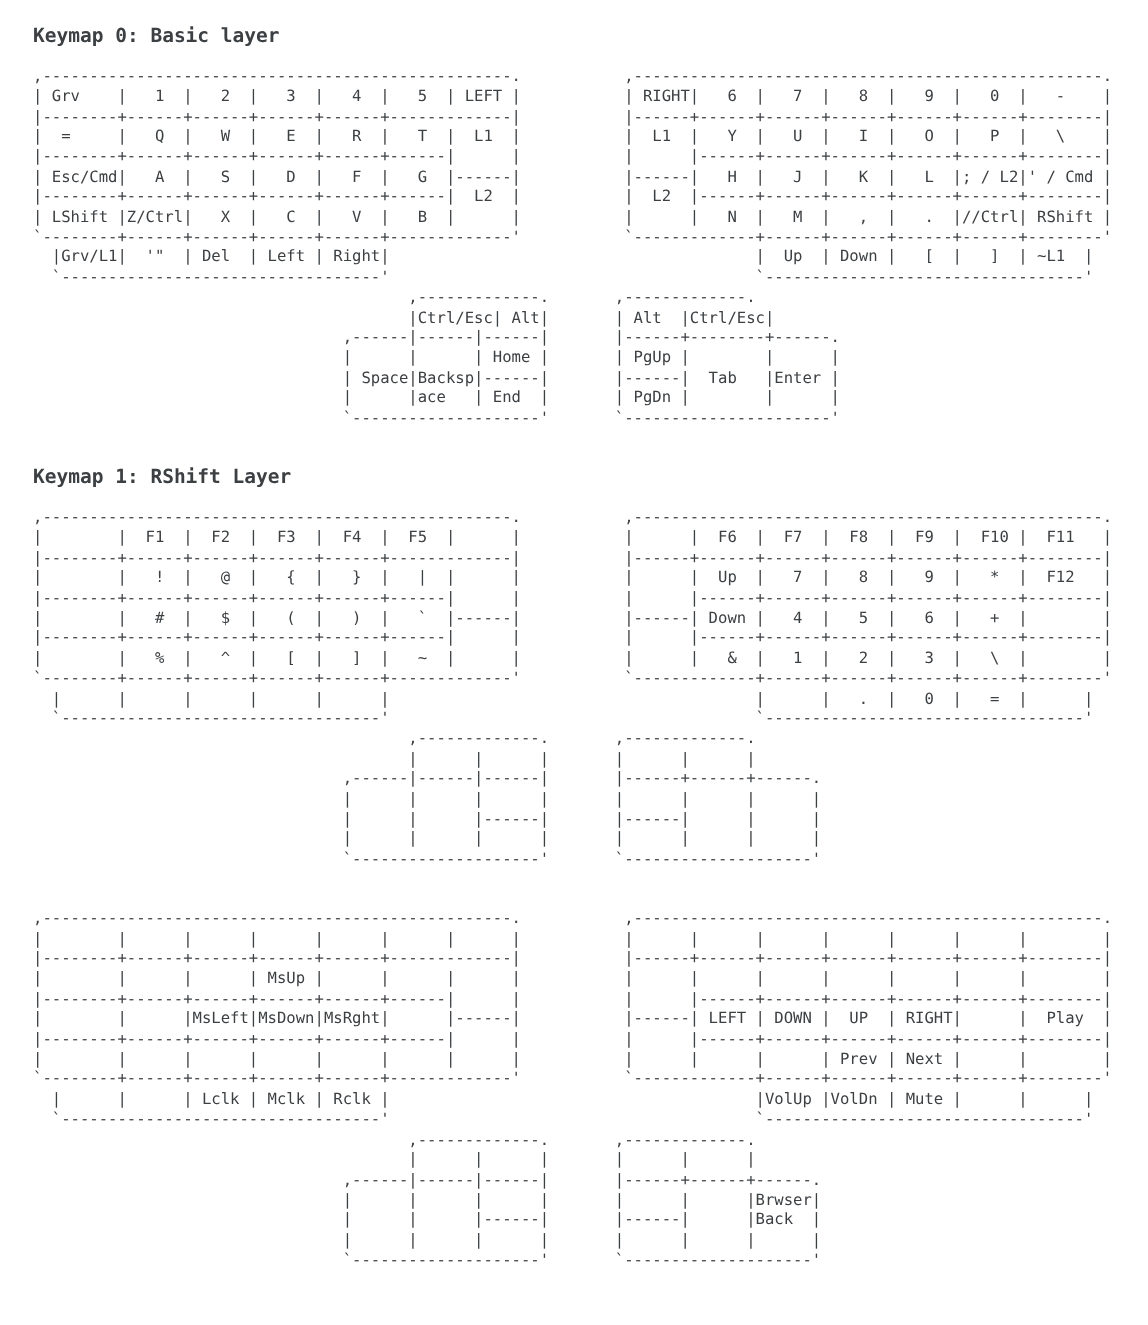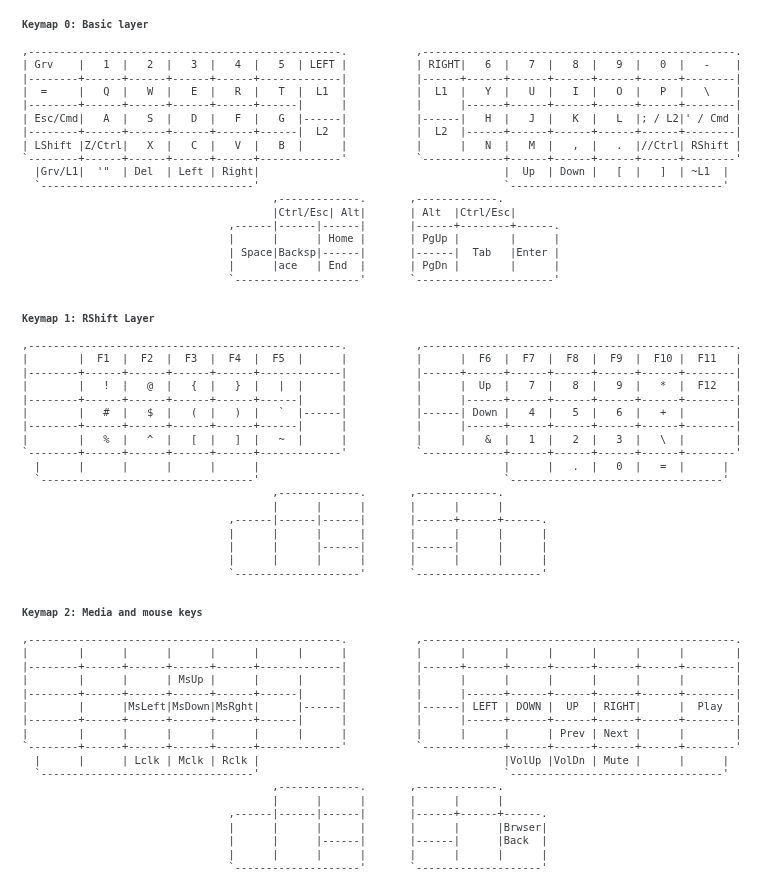--- a/index.html
+++ b/index.html
@@ -13,21 +13,21 @@
     box-sizing: border-box;
     padding: 18px 8px 8px 22px;
     overflow: hidden;
     font-family: "DejaVu Sans Mono", "Liberation Mono", monospace;
     color: #3d4043;
   }
   .keymap-section {
     margin: 0 0 26px 0;
   }
   .keymap-title {
-    font-size: 10px;
+    font-size: 13px;
     line-height: 13.4px;
     white-space: pre;
     font-weight: 600;
   }
   pre.keymap-art {
     margin: 13.4px 0 0 0;
     padding: 0;
     font-family: "DejaVu Sans Mono", "Liberation Mono", monospace;
     font-size: 10.4px;
     line-height: 13.4px;
@@ -78,21 +78,20 @@
                                         ,-------------.       ,-------------.
                                         |      |      |       |      |      |
                                  ,------|------|------|       |------+------+------.
                                  |      |      |      |       |      |      |      |
                                  |      |      |------|       |------|      |      |
                                  |      |      |      |       |      |      |      |
                                  `--------------------'       `--------------------'</pre>
   </section>
 
   <section class="keymap-section">
-    <div class="keymap-title">Keymap 2: Media and mouse keys</div>
     <pre class="keymap-art">,--------------------------------------------------.           ,--------------------------------------------------.
 |        |      |      |      |      |      |      |           |      |      |      |      |      |      |        |
 |--------+------+------+------+------+-------------|           |------+------+------+------+------+------+--------|
 |        |      |      | MsUp |      |      |      |           |      |      |      |      |      |      |        |
 |--------+------+------+------+------+------|      |           |      |------+------+------+------+------+--------|
 |        |      |MsLeft|MsDown|MsRght|      |------|           |------| LEFT | DOWN |  UP  | RIGHT|      |  Play  |
 |--------+------+------+------+------+------|      |           |      |------+------+------+------+------+--------|
 |        |      |      |      |      |      |      |           |      |      |      | Prev | Next |      |        |
 `--------+------+------+------+------+-------------'           `-------------+------+------+------+------+--------'
   |      |      | Lclk | Mclk | Rclk |                                       |VolUp |VolDn | Mute |      |      |

